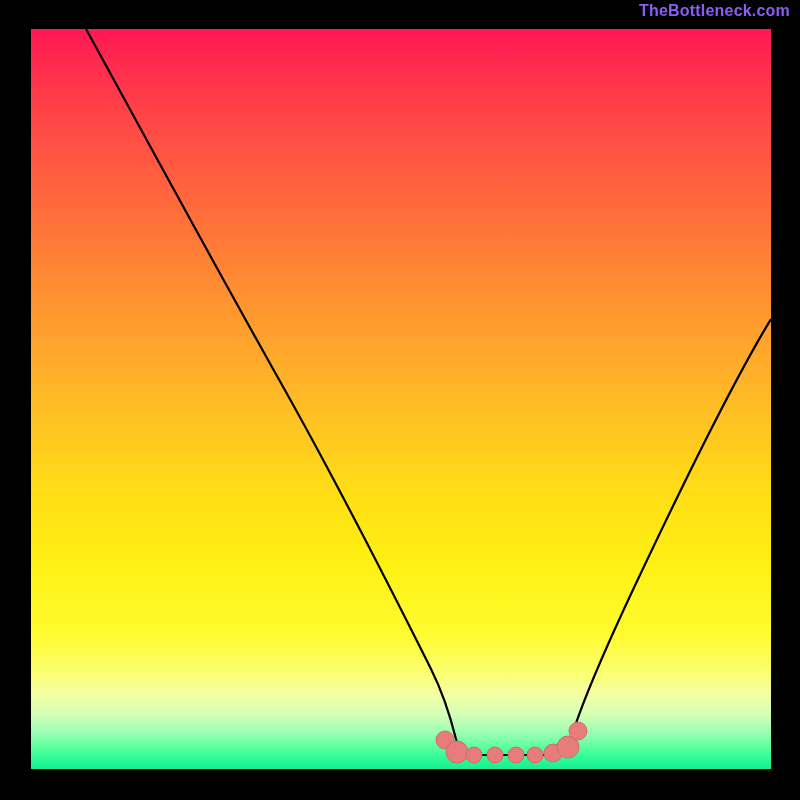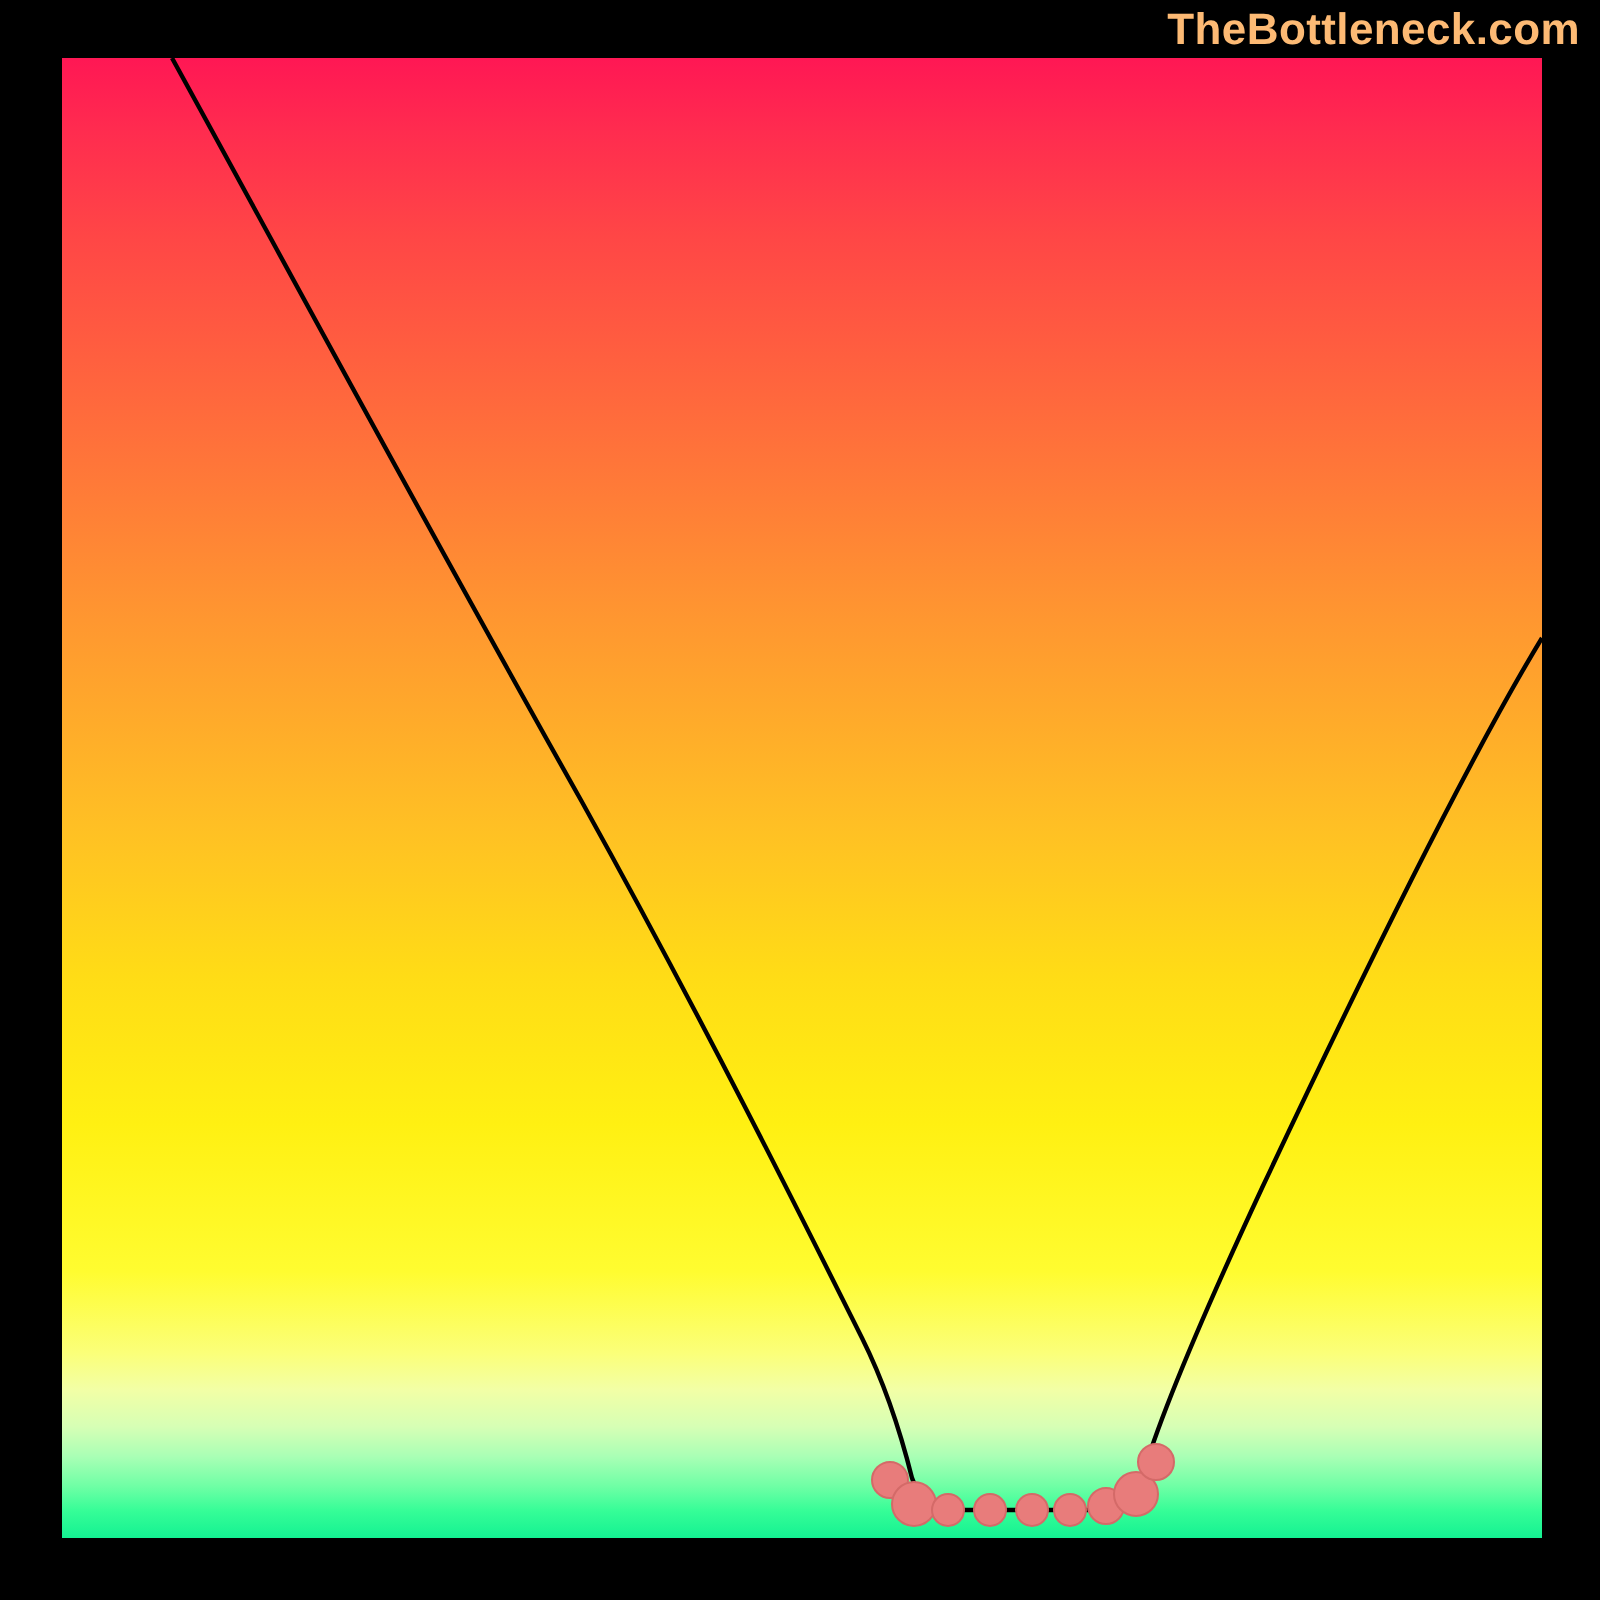--- a/index.html
+++ b/index.html
@@ -14,22 +14,22 @@
   .stage {
     position: relative;
     width: 800px;
     height: 800px;
     background: #000000;
   }
   .watermark {
     position: absolute;
     top: 2px;
     right: 10px;
-    color: #fdba74;
-    font-size: 22px;
+    color: #8b5cf6;
+    font-size: 16px;
     font-weight: 600;
     letter-spacing: 0.2px;
     z-index: 20;
   }
   .plot {
     position: absolute;
     left: 31px;
     top: 29px;
     width: 740px;
     height: 740px;

